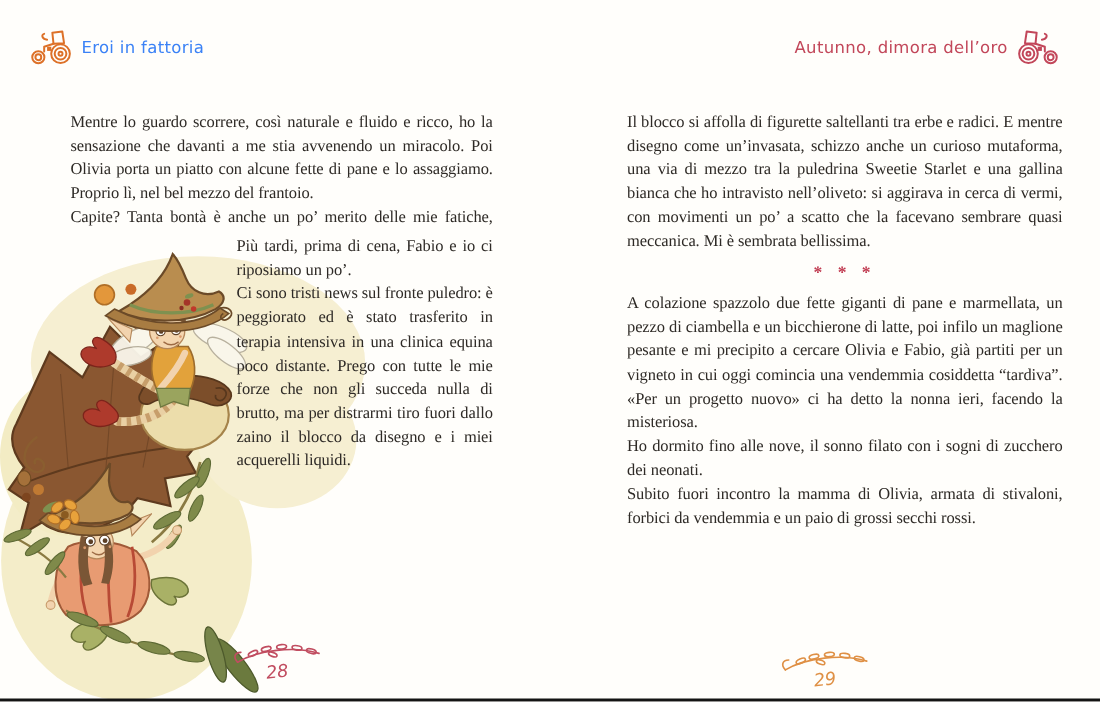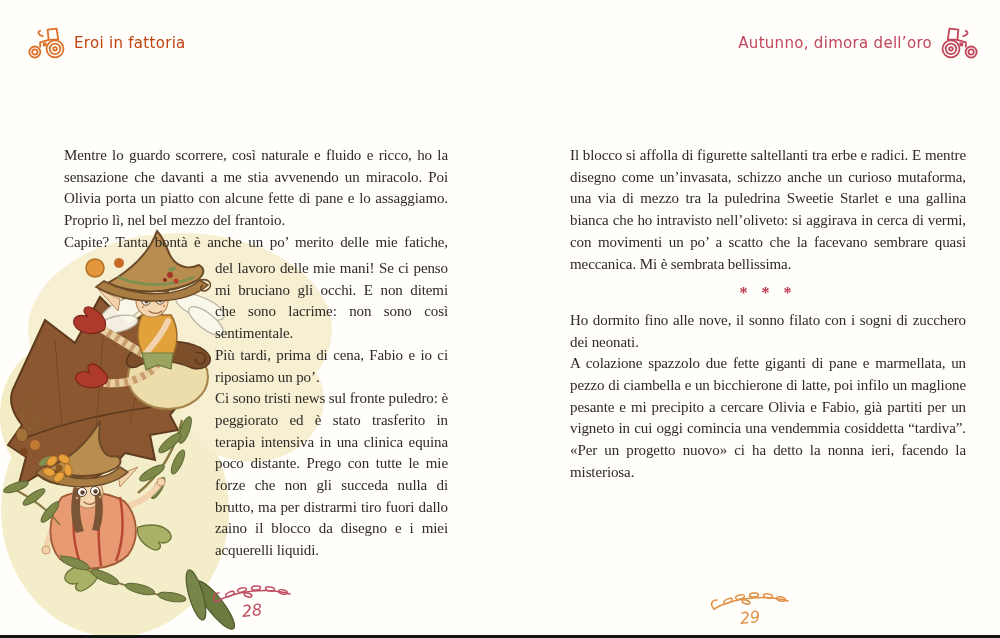--- a/index.html
+++ b/index.html
@@ -5,31 +5,31 @@
   html,body { margin:0; padding:0; background:#ffffff; }
   .spread {
     position:relative; width:1000px; height:638px;
     background:#fffefb; overflow:hidden;
   }
   
   .header {
     position:absolute; top:26px; display:flex; align-items:center; gap:8px;
     font-family:"DejaVu Sans", sans-serif; font-size:15px; letter-spacing:.3px;
   }
-  .header-left  { left:26px;  color:#c2410c; }
-  .header-right { right:20px; color:#c2475a; }
+  .header-left  { left:26px;  color:#3b82f6; }
+  .header-right { right:36px; color:#c2475a; }
   .tractor { width:40px; height:34px; }
   .tractor.mirror { transform:scaleX(-1); }
 
   
   .body-text {
     position:absolute;
     font-family:"Liberation Serif","DejaVu Serif",serif;
     font-size:15px; line-height:21.7px; color:#2e2a26;
-    text-align:justify; letter-spacing:-0.1px;margin-top:44px;
+    text-align:justify; letter-spacing:-0.1px;
   }
   .body-text p { margin:0; }
   .force-last { text-align-last: justify; }
   .lp-intro   { left:64px;  top:101px; width:384px; }
   .lp-wrapped { left:215px; top:214px; width:233px; }
   .rp-col     { left:570px; top:101px; width:396px; }
   .separator {
     text-align:center; text-align-last:center; color:#c0394f;
     font-weight:bold; letter-spacing:5px; font-size:16px;
     margin:7px 0 6px 0;
@@ -237,30 +237,30 @@
       <ellipse cx="215" cy="380" rx="30" ry="8" transform="rotate(52 215 380)" fill="#6b7a3e" stroke="#4e5a2c" stroke-width="1.2"></ellipse>
       <ellipse cx="196" cy="370" rx="26" ry="7" transform="rotate(74 196 370)" fill="#77854a" stroke="#4e5a2c" stroke-width="1.2"></ellipse>
     </g>
   </svg>
 
   <div class="body-text lp-intro">
     <p>Mentre lo guardo scorrere, così naturale e fluido e ricco, ho la sensazione che davanti a me stia avvenendo un miracolo. Poi Olivia porta un piatto con alcune fette di pane e lo assaggiamo. Proprio lì, nel bel mezzo del frantoio.</p>
     <p class="force-last">Capite? Tanta bontà è anche un po’ merito delle mie fatiche,</p>
   </div>
   <div class="body-text lp-wrapped">
-    <p>del lavoro delle mie mani! Se ci penso mi bruciano gli occhi. E non ditemi che sono lacrime: non sono così sentimentale.</p>
     <p>Più tardi, prima di cena, Fabio e io ci riposiamo un po’.</p>
     <p>Ci sono tristi news sul fronte puledro: è peggiorato ed è stato trasferito in terapia intensiva in una clinica equina poco distante. Prego con tutte le mie forze che non gli succeda nulla di brutto, ma per distrarmi tiro fuori dallo zaino il blocco da disegno e i miei acquerelli liquidi.</p>
   </div>
 
   <div class="body-text rp-col">
     <p>Il blocco si affolla di figurette saltellanti tra erbe e radici. E mentre disegno come un’invasata, schizzo anche un curioso mutaforma, una via di mezzo tra la puledrina Sweetie Starlet e una gallina bianca che ho intravisto nell’oliveto: si aggirava in cerca di vermi, con movimenti un po’ a scatto che la facevano sembrare quasi meccanica. Mi è sembrata bellissima.</p>
     <div class="separator">* * *</div>
+    <p>A colazione spazzolo due fette giganti di pane e marmellata, un pezzo di ciambella e un bicchierone di latte, poi infilo un maglione pesante e mi precipito a cercare Olivia e Fabio, già partiti per un vigneto in cui oggi comincia una vendemmia cosiddetta “tardiva”. «Per un progetto nuovo» ci ha detto la nonna ieri, facendo la misteriosa.</p>
     <p>Ho dormito fino alle nove, il sonno filato con i sogni di zucchero dei neonati.</p>
-    <p>A colazione spazzolo due fette giganti di pane e marmellata, un pezzo di ciambella e un bicchierone di latte, poi infilo un maglione pesante e mi precipito a cercare Olivia e Fabio, già partiti per un vigneto in cui oggi comincia una vendemmia cosiddetta “tardiva”. «Per un progetto nuovo» ci ha detto la nonna ieri, facendo la misteriosa.</p>
+    <p>Subito fuori incontro la mamma di Olivia, armata di stivaloni, forbici da vendemmia e un paio di grossi secchi rossi.</p>
   </div>
 
   <div class="pagenum pn-left">
     <svg width="84" height="26" viewBox="0 0 84 26" style="color:#c14d60">
       <g stroke="currentColor" fill="none" stroke-width="1.5" stroke-linecap="round">
         <path d="M6,20 C24,9 58,5 80,12"></path>
         <path d="M6,20 C2,16 3,11 9,11"></path>
         <ellipse cx="20" cy="12" rx="4.5" ry="2" transform="rotate(-25 20 12)"></ellipse>
         <ellipse cx="32" cy="8" rx="4.5" ry="2" transform="rotate(-15 32 8)"></ellipse>
         <ellipse cx="46" cy="6" rx="4.5" ry="2" transform="rotate(-5 46 6)"></ellipse>

